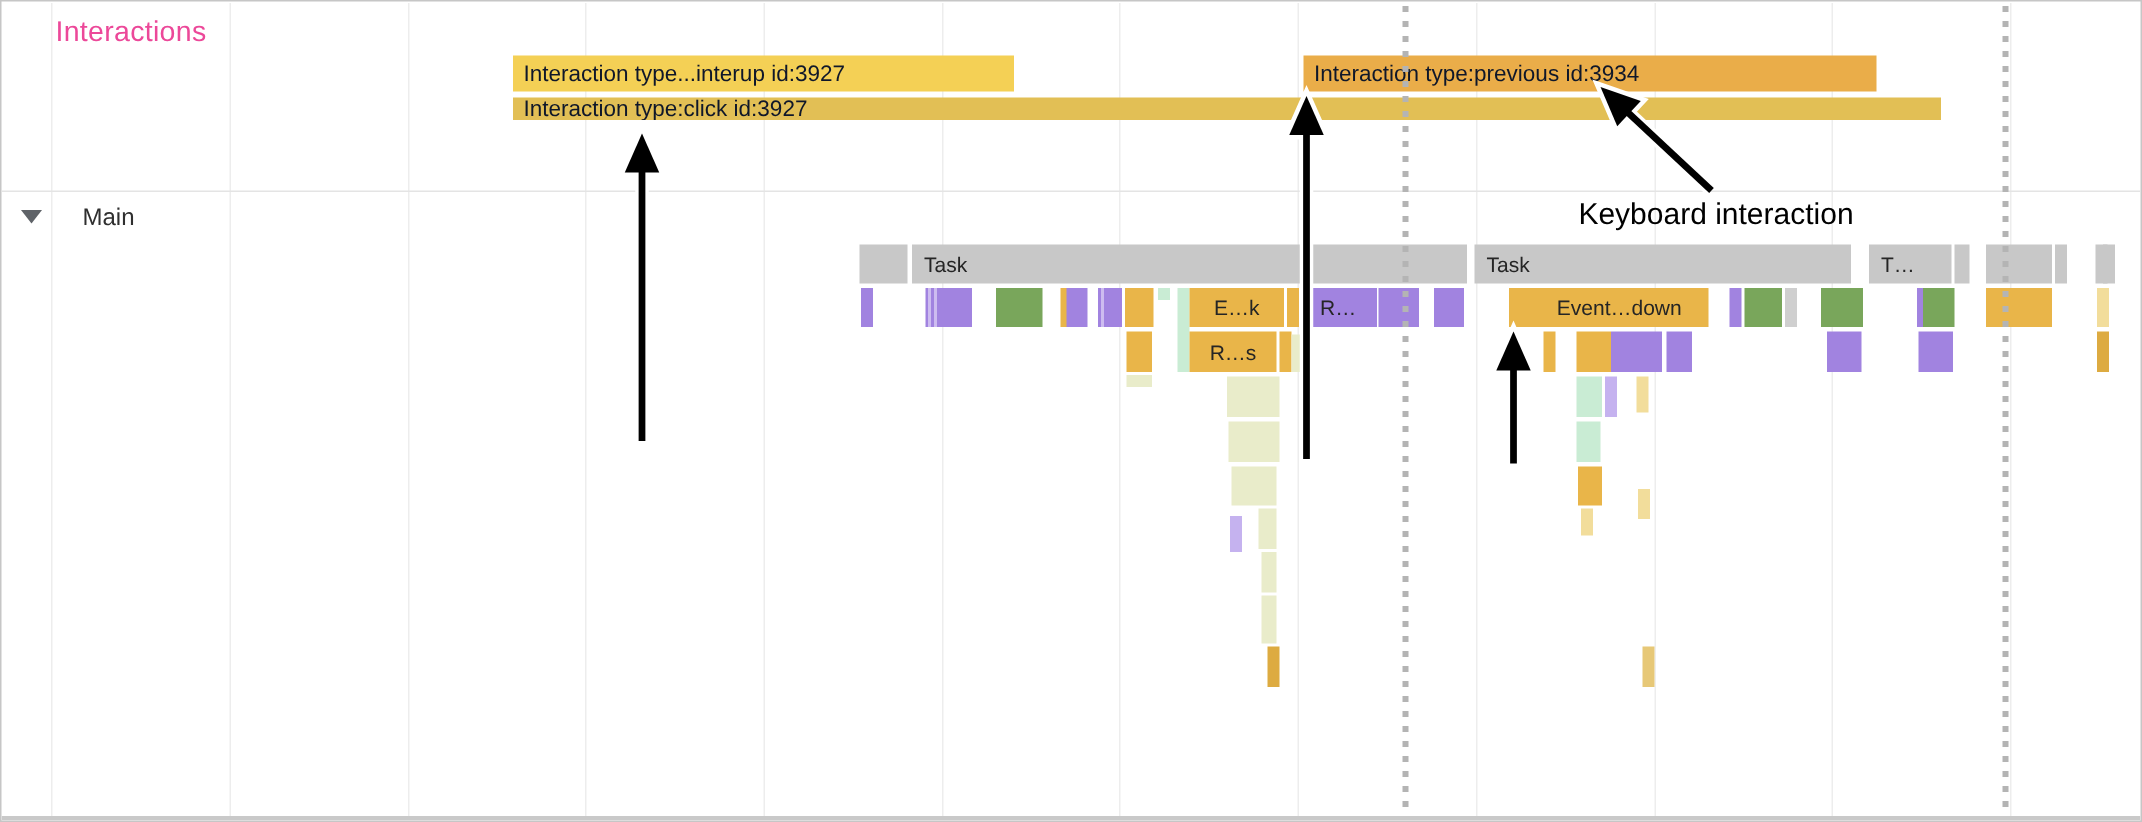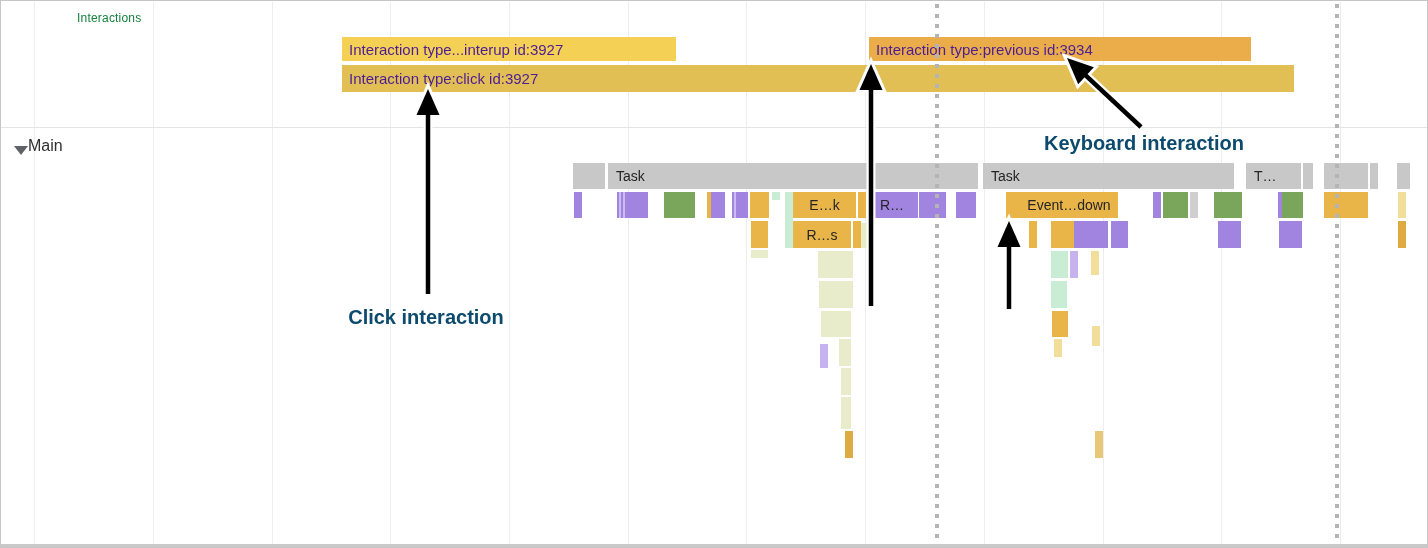--- a/index.html
+++ b/index.html
@@ -1,35 +1,35 @@
 <!DOCTYPE html>
 <html><head>
 <meta charset="utf-8">
 <style>
   html,body{margin:0;padding:0;background:#fff;}
   .stage{position:relative;width:1426px;height:546px;border:1px solid #c6c6c6;background:#fff;
          overflow:hidden;font-family:"Liberation Sans",sans-serif;}
   .gridline{position:absolute;top:1px;bottom:3px;width:1px;background:#ededed;}
   .divider{position:absolute;left:0;right:0;top:126px;height:1px;background:#e4e4e4;}
   .bottom-edge{position:absolute;left:0;right:0;bottom:0;height:3px;background:#c9c9c9;}
-  .track-title{position:absolute;font-size:12px;color:#15803d;letter-spacing:.2px;margin-left:40px;}
+  .track-title{position:absolute;font-size:19px;color:#ec4899;letter-spacing:.2px;}
   #title-interactions{left:36px;top:10px;}
-  .main-row{position:absolute;left:13px;top:136px;display:flex;align-items:flex-end;gap:0;}
+  .main-row{position:absolute;left:13px;top:136px;display:flex;align-items:flex-start;gap:27px;}
   .tri{width:0;height:0;border-left:7px solid transparent;border-right:7px solid transparent;
        border-top:9px solid #5f6368;margin-top:3px;}
   .main-title{font-size:16px;color:#2f2f2f;}
   .block{position:absolute;box-sizing:border-box;overflow:hidden;white-space:nowrap;
          font-size:14px;color:#252525;display:flex;align-items:center;padding:0 0 0 8px;}
   .block.center{justify-content:center;padding:0 2px;}
   .ibar{position:absolute;box-sizing:border-box;overflow:hidden;white-space:nowrap;
-        font-size:15px;color:#4c1d95;display:flex;align-items:center;padding-left:7px;}
+        font-size:15px;color:#0f172a;display:flex;align-items:center;padding-left:7px;}
   .guide{position:absolute;top:3px;bottom:3px;width:4px;
          background:repeating-linear-gradient(to bottom,#b4b4b4 0 4px,transparent 4px 10px);}
   #arrow-svg{position:absolute;left:0;top:0;pointer-events:none;}
-  .ann{position:absolute;color:#0c4a6e;font-size:20px;line-height:29px;text-align:center;font-weight:bold;}
+  .ann{position:absolute;color:#000000;font-size:20px;line-height:29px;text-align:center;}
   #ann-click{left:305px;top:302px;width:240px;}
   #ann-keyboard{left:1023px;top:128px;width:240px;}
   #ann-delay{left:758px;top:314px;width:360px;}
 </style>
 </head>
 <body>
 
 <div class="stage">
   <div id="grid-layer">
       <div class="gridline" style="left: 33px;"></div>
@@ -73,21 +73,21 @@
       <div class="block" style="left: 731px; top: 191px; width: 6px; height: 26px; background: repeating-linear-gradient(90deg, rgb(161, 131, 224) 0px, rgb(161, 131, 224) 2px, rgb(205, 188, 240) 2px, rgb(205, 188, 240) 4px);"></div>
       <div class="block" style="left: 737px; top: 191px; width: 10px; height: 26px; background: rgb(161, 131, 224);"></div>
       <div class="block" style="left: 749px; top: 191px; width: 19px; height: 26px; background: rgb(233, 181, 73);"></div>
       <div class="block" style="left: 771px; top: 191px; width: 3px; height: 8px; background: rgb(201, 236, 212);"></div>
       <div class="block" style="left: 784px; top: 191px; width: 3px; height: 56px; background: rgb(201, 236, 212);"></div>
       <div class="block center" style="left: 792px; top: 191px; width: 63px; height: 26px; background: rgb(233, 181, 73);">E…k</div>
       <div class="block" style="left: 857px; top: 191px; width: 3px; height: 26px; background: rgb(233, 181, 73);"></div>
       <div class="block" style="left: 871px; top: 191px; width: 46px; height: 26px; background: rgb(161, 131, 224);">R…</div>
       <div class="block" style="left: 918px; top: 191px; width: 27px; height: 26px; background: rgb(161, 131, 224);"></div>
       <div class="block" style="left: 955px; top: 191px; width: 20px; height: 26px; background: rgb(161, 131, 224);"></div>
-      <div class="block center" style="left: 1005px; top: 191px; width: 112px; height: 26px; background: rgb(233, 181, 73); padding-left: 16px;">Event…down</div>
+      <div class="block center" style="left: 1005px; top: 191px; width: 133px; height: 26px; background: rgb(233, 181, 73); padding-left: 16px;">Event…down</div>
       <div class="block" style="left: 1152px; top: 191px; width: 8px; height: 26px; background: rgb(161, 131, 224);"></div>
       <div class="block" style="left: 1162px; top: 191px; width: 25px; height: 26px; background: rgb(121, 166, 91);"></div>
       <div class="block" style="left: 1189px; top: 191px; width: 3px; height: 26px; background: rgb(207, 207, 207);"></div>
       <div class="block" style="left: 1213px; top: 191px; width: 28px; height: 26px; background: rgb(121, 166, 91);"></div>
       <div class="block" style="left: 1277px; top: 191px; width: 3px; height: 26px; background: rgb(161, 131, 224);"></div>
       <div class="block" style="left: 1281px; top: 191px; width: 21px; height: 26px; background: rgb(121, 166, 91);"></div>
       <div class="block" style="left: 1323px; top: 191px; width: 44px; height: 26px; background: rgb(233, 181, 73);"></div>
       <div class="block" style="left: 1397px; top: 191px; width: 4px; height: 26px; background: rgb(242, 221, 155);"></div>
       <div class="block" style="left: 750px; top: 220px; width: 17px; height: 27px; background: rgb(233, 181, 73);"></div>
       <div class="block" style="left: 750px; top: 249px; width: 17px; height: 8px; background: rgb(233, 236, 202);"></div>
@@ -113,21 +113,21 @@
       <div class="block" style="left: 1091px; top: 325px; width: 4px; height: 20px; background: rgb(242, 221, 155);"></div>
       <div class="block" style="left: 838px; top: 338px; width: 12px; height: 27px; background: rgb(233, 236, 202);"></div>
       <div class="block" style="left: 819px; top: 343px; width: 2px; height: 24px; background: rgb(197, 178, 239);"></div>
       <div class="block" style="left: 840px; top: 367px; width: 10px; height: 27px; background: rgb(233, 236, 202);"></div>
       <div class="block" style="left: 840px; top: 396px; width: 10px; height: 32px; background: rgb(233, 236, 202);"></div>
       <div class="block" style="left: 844px; top: 430px; width: 8px; height: 27px; background: rgb(221, 171, 65);"></div>
       <div class="block" style="left: 1094px; top: 430px; width: 4px; height: 27px; background: rgb(231, 200, 119);"></div>
     </div>
   <div id="bars-layer">
       <div class="ibar" style="left: 341px; top: 36px; width: 334px; height: 24px; background: rgb(244, 208, 85);">Interaction type...interup id:3927</div>
-      <div class="ibar" style="left: 341px; top: 64px; width: 952px; height: 27px; background: rgb(226, 191, 85);">Interaction type:click id:3927</div>
+      <div class="ibar" style="left: 341px; top: 64px; width: 952px; height: 15px; background: rgb(226, 191, 85);">Interaction type:click id:3927</div>
       <div class="ibar" style="left: 868px; top: 36px; width: 382px; height: 24px; background: rgb(234, 173, 73);">Interaction type:previous id:3934</div>
     </div>
   <div id="guides-layer">
       <div class="guide" style="left: 934px;"></div>
       <div class="guide" style="left: 1334px;"></div>
     </div>
 
   <svg id="arrow-svg" width="1426" height="546" viewBox="0 0 1426 546">
       <line x1="427" y1="293" x2="427" y2="112" stroke="#ffffff" stroke-width="9"></line>
       <polygon points="427,88 438.5,114 415.5,114" fill="#ffffff" stroke="#ffffff" stroke-width="6"></polygon>
@@ -140,19 +140,18 @@
       <line x1="1008" y1="308" x2="1008" y2="244" stroke="#ffffff" stroke-width="9"></line>
       <polygon points="1008,220 1019.5,246 996.5,246" fill="#ffffff" stroke="#ffffff" stroke-width="6"></polygon>
       <line x1="1008" y1="308" x2="1008" y2="244" stroke="#000000" stroke-width="4.5"></line>
       <polygon points="1008,220 1019.5,246 996.5,246" fill="#000000"></polygon>
       <line x1="1140" y1="126" x2="1083.5532124736462" y2="73.36718460380513" stroke="#ffffff" stroke-width="9"></line>
       <polygon points="1066,57 1092.8585894691066,66.32020234383347 1077.17337089046,83.14203096441096" fill="#ffffff" stroke="#ffffff" stroke-width="6"></polygon>
       <line x1="1140" y1="126" x2="1083.5532124736462" y2="73.36718460380513" stroke="#000000" stroke-width="4.5"></line>
       <polygon points="1066,57 1092.8585894691066,66.32020234383347 1077.17337089046,83.14203096441096" fill="#000000"></polygon>
     </svg>
 
-  <div class="ann" id="ann-click">Click interaction</div>
   <div class="ann" id="ann-keyboard">Keyboard interaction</div>
   <div class="ann" id="ann-delay">
   </div>
 
   <div class="bottom-edge"></div>
 </div>
 
 </body></html>

